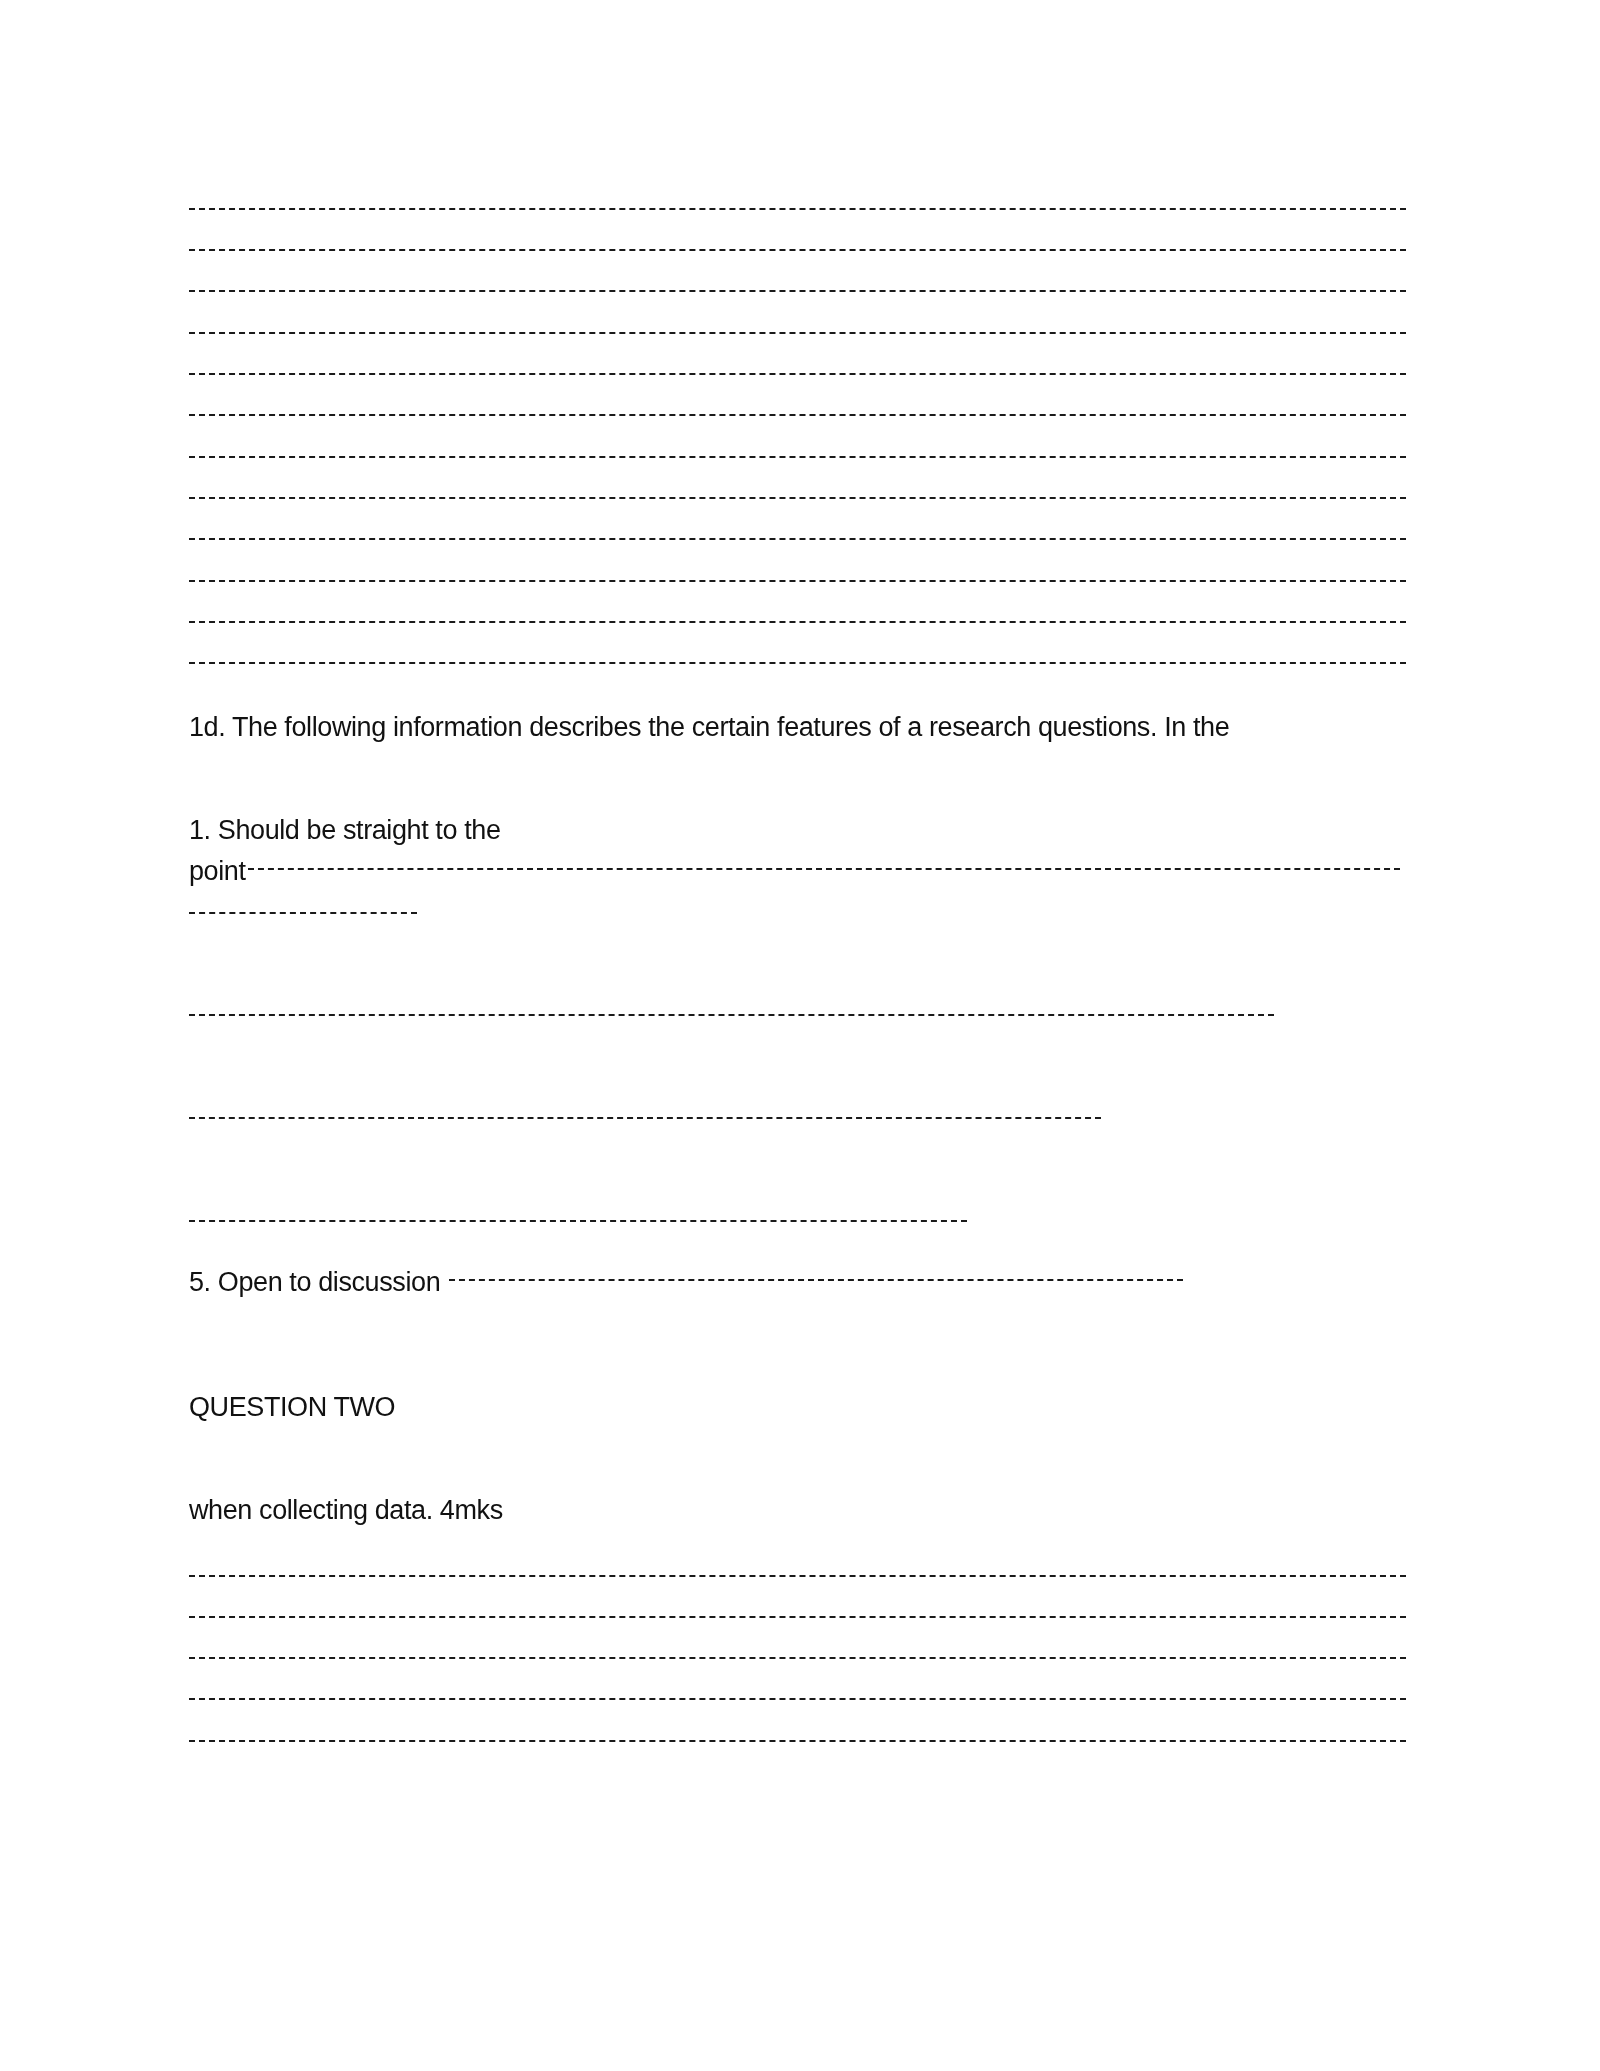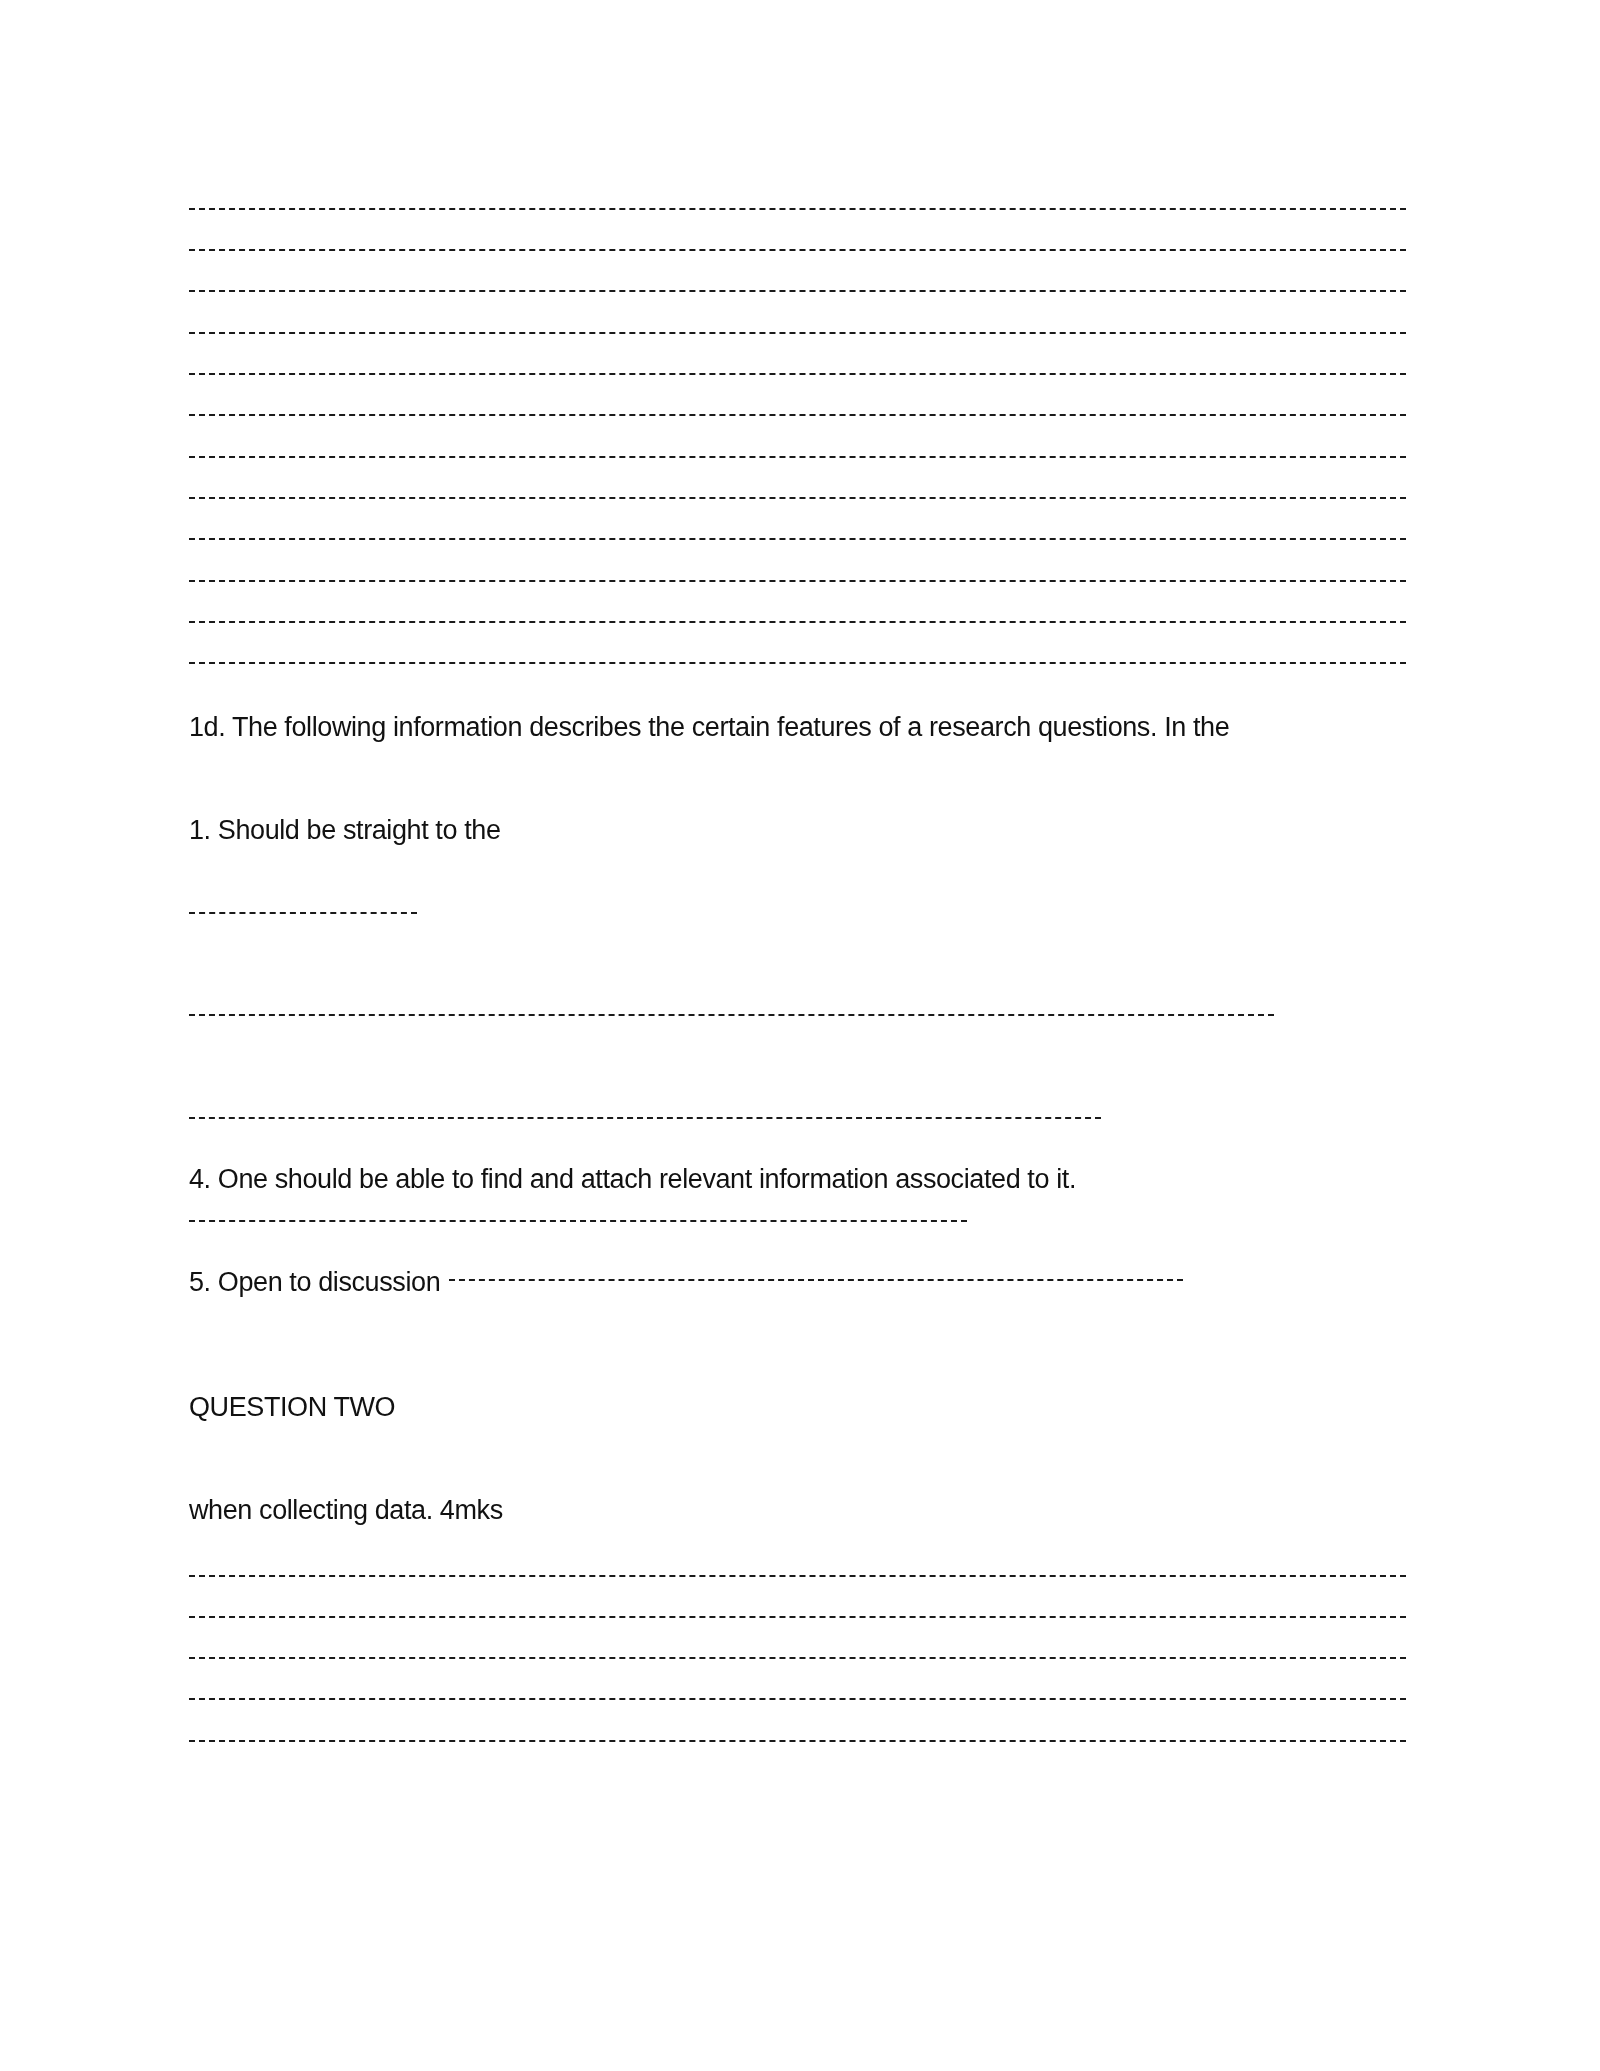--- a/index.html
+++ b/index.html
@@ -63,27 +63,29 @@
     <div class="dash full" style="top:497px"></div>
     <div class="dash full" style="top:538px"></div>
     <div class="dash full" style="top:580px"></div>
     <div class="dash full" style="top:621px"></div>
     <div class="dash full" style="top:662px"></div>
   </div>
 
   <div class="txt" style="top:707px">1d. The following information describes the certain features of a research questions. In the</div>
 
   <div class="txt" style="top:810px">1. Should be straight to the</div>
+  <div class="txt" style="top:851px">
+    <span>point</span><span class="inline-dash" style="width:1152px"></span>
+  </div>
   <div class="dash" style="top:912px; width:228px"></div>
 
   <div class="dash" style="top:1014px; width:1085px"></div>
 
   <div class="dash" style="top:1117px; width:912px"></div>
 
-  <div class="txt" style="top:1159px">4. One should be able to find and attach relevant information associated to it.</div>
   <div class="dash" style="top:1220px; width:778px"></div>
 
   <div class="txt" style="top:1262px">
     <span>5. Open to discussion</span><span class="inline-dash" style="width:734px; margin-left:9px"></span>
   </div>
 
   <div class="txt" style="top:1387px">QUESTION TWO</div>
   <div class="txt" style="top:1490px">when collecting data. 4mks</div>
 
   <div>

